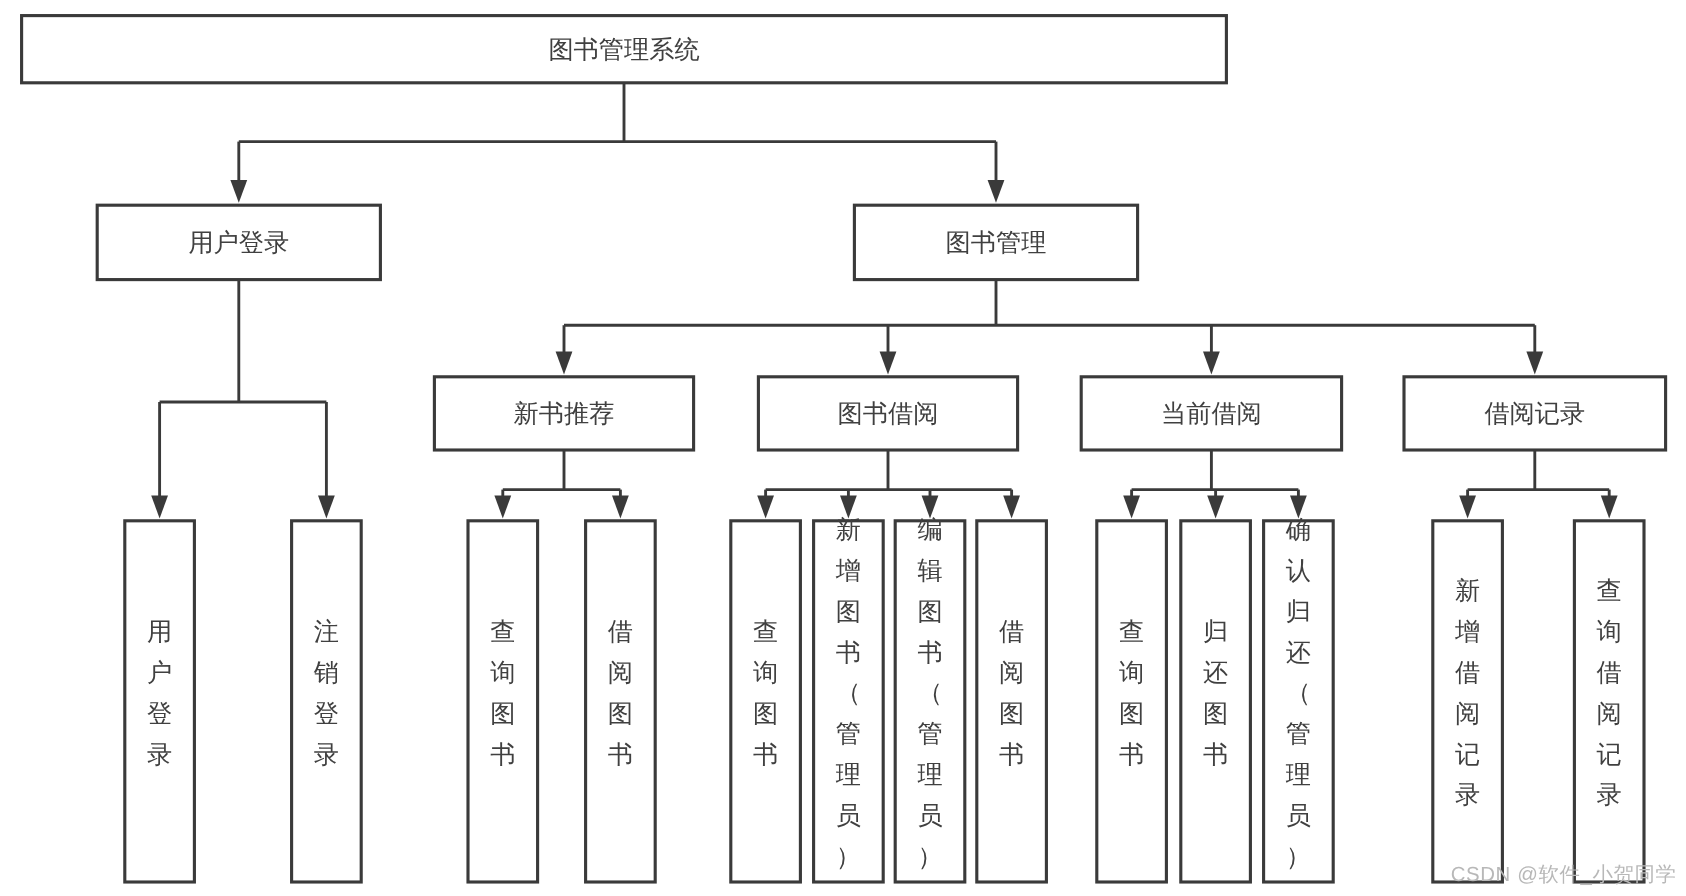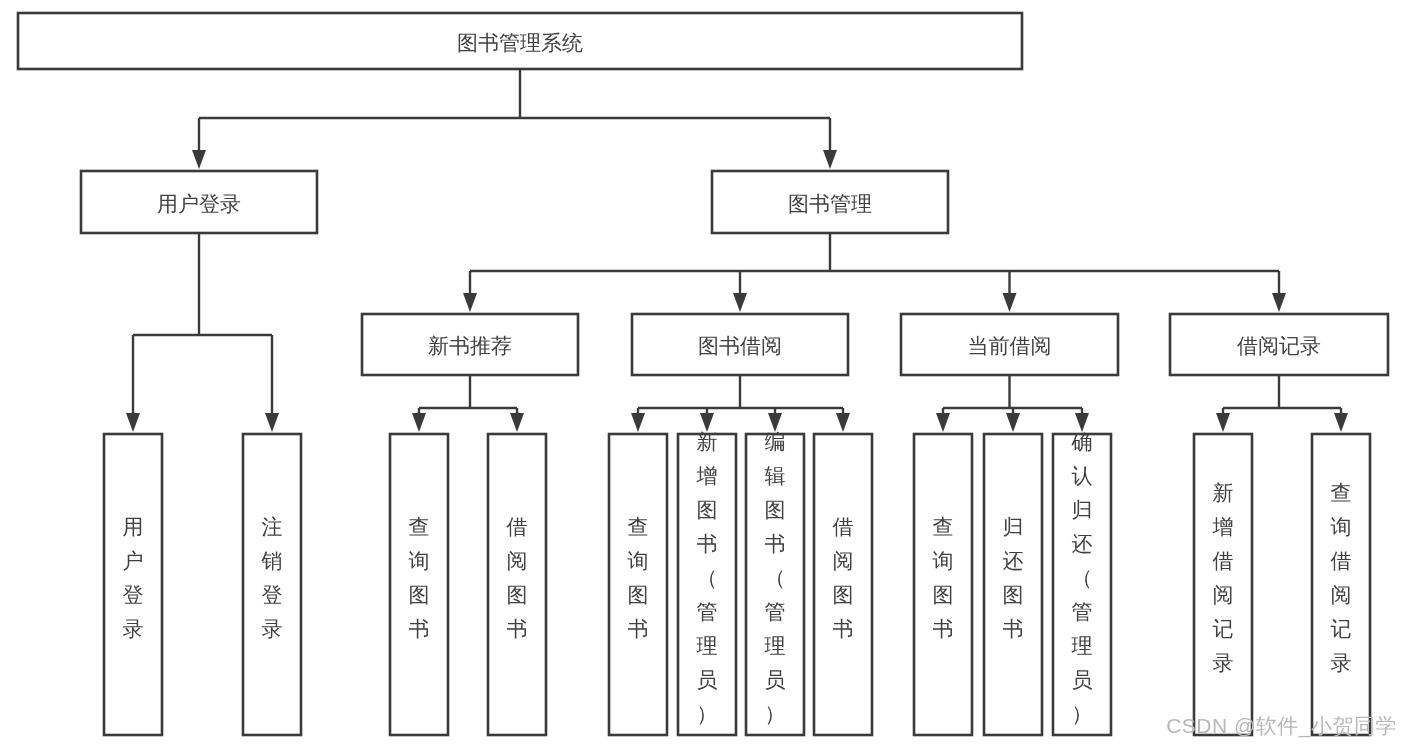--- a/index.html
+++ b/index.html
@@ -53,21 +53,21 @@
     fill: #404040;
     font-family: "Liberation Sans", "DejaVu Sans", sans-serif;
     font-size: 21px;
     text-anchor: middle;
   }
   .watermark {
     position: absolute;
     right: 8px;
     bottom: 7px;
     font-family: "Liberation Sans", "DejaVu Sans", sans-serif;
-    font-size: 21px;
+    font-size: 17px;
     color: #b8b8b8;
     letter-spacing: 0.5px;
     white-space: nowrap;
     user-select: none;
   }
 </style>
 </head>
 <body>
 
 <div id="diagram-root">

